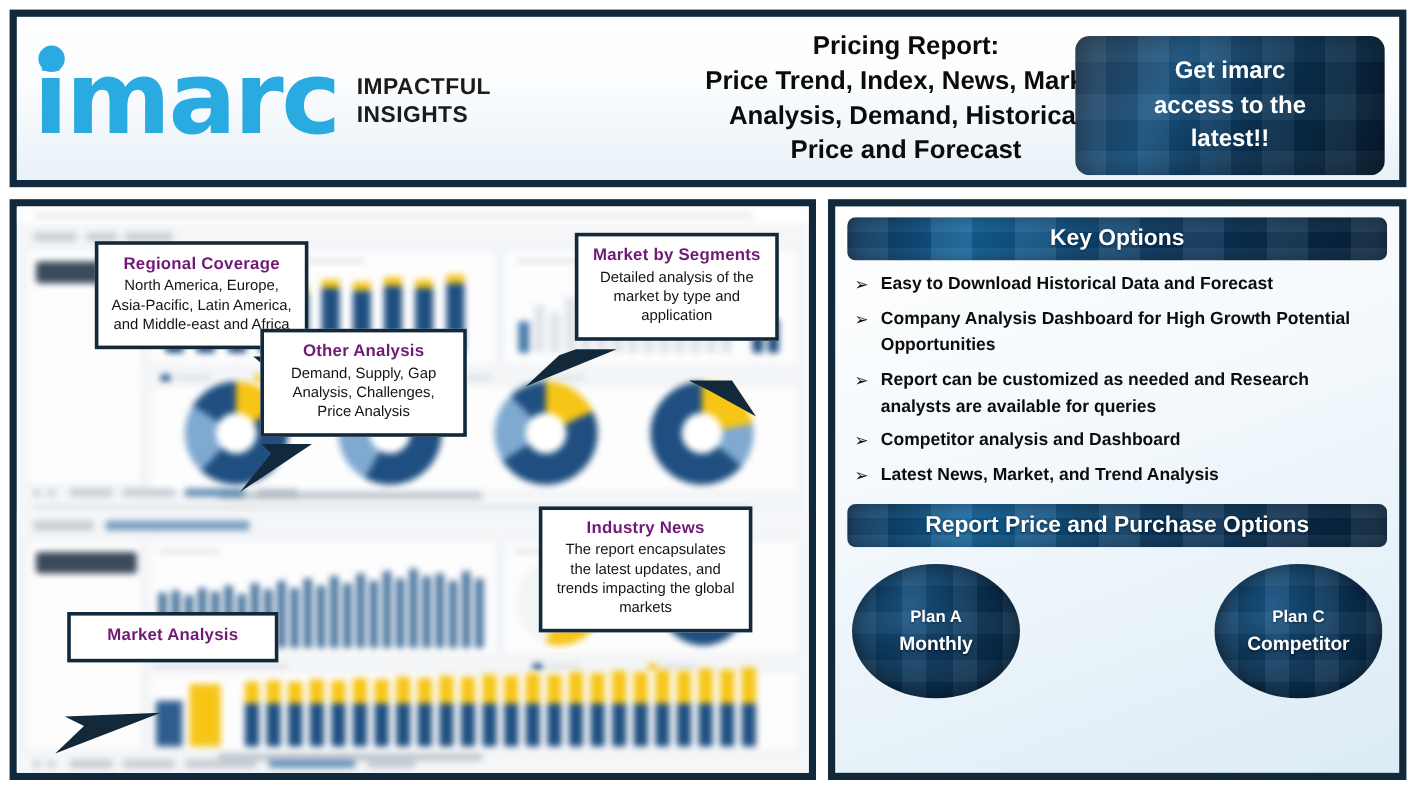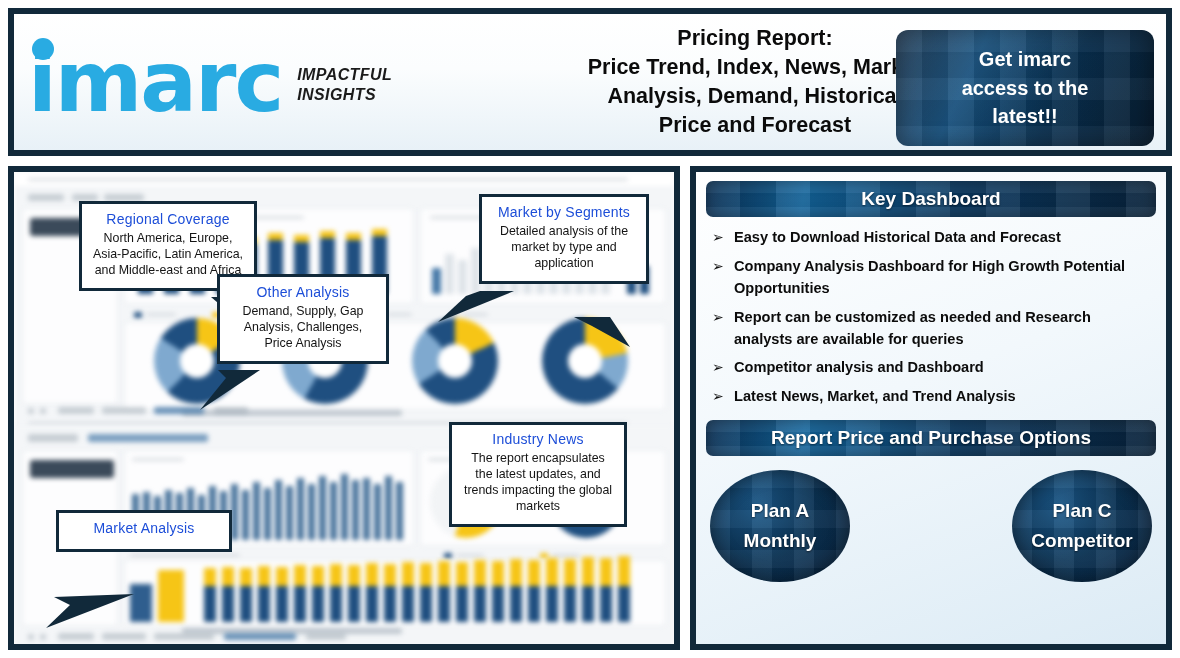--- a/index.html
+++ b/index.html
@@ -47,25 +47,24 @@
     background: #29abe2;
     border-radius: 50%;
   }
   .logo-bar {
     width: 7px; height: 62px;
     background: #1b1b1b;
     margin: 4px 9px 0 6px;
   }
   .logo-tag {
     font-family: "Liberation Sans", sans-serif;
-    font-size: 16px; font-weight: 700;
+    font-size: 19px; font-weight: 700;
     color: #1b1b1b; line-height: 1.28;
     letter-spacing: .4px;
     margin-top: 6px;
-    font-style: italic;
   }
   .header-title {
     flex: 1;
     text-align: center;
     font-size: 21.5px;
     font-weight: 700;
     color: #0b0b0b;
     line-height: 1.34;
     padding: 0 8px;
   }
@@ -126,22 +125,22 @@
   
   .callout {
     position: absolute;
     background: #ffffff;
     border: 3px solid #11293a;
     padding: 7px 9px 9px;
     text-align: center;
     z-index: 6;
   }
   .callout .ttl {
-    color: #1d4ed8;
-    font-weight: 400;
+    color: #701a75;
+    font-weight: 700;
     font-size: 14px;
     margin-bottom: 4px;
     letter-spacing: .2px;
   }
   .callout .bdy {
     color: #141414;
     font-size: 12.4px;
     line-height: 1.28;
   }
   .tail { position: absolute; z-index: 5; overflow: visible; }
@@ -199,22 +198,22 @@
     color: #ffffff;
     background:
       repeating-linear-gradient(90deg,
         rgba(255,255,255,.05) 0 20px, rgba(0,0,0,.07) 20px 42px),
       repeating-linear-gradient(180deg,
         rgba(255,255,255,.04) 0 18px, rgba(0,0,0,.06) 18px 40px),
       radial-gradient(circle at 34% 30%, #1b5a8c 0%, #0c3558 48%, #07203a 100%);
     box-shadow: inset 0 0 18px rgba(0,0,0,.4);
     text-shadow: 0 1px 2px rgba(0,0,0,.55);
   }
-  .plan .pname { font-size: 19px; font-weight: 700; margin-bottom: 8px; }
-  .plan .pfreq { font-size: 19px; font-weight: 700; }
+  .plan .pname { font-size: 14px; font-weight: 700; margin-bottom: 8px; }
+  .plan .pfreq { font-size: 16px; font-weight: 700; }
 </style>
 </head>
 <body>
 
 <div class="page">
 
   <div class="header">
 
     <div class="logo-block">
       <div class="logo-dot"></div>
@@ -479,21 +478,21 @@
 
       <div class="callout" style="left:42px;top:338px;width:176px;">
         <div class="ttl">Market Analysis</div>
       </div>
 
     </div>
   </div>
 
   <div class="right-panel">
 
-    <div class="ribbon">Key Dashboard</div>
+    <div class="ribbon">Key Options</div>
 
     <div class="features">
       <div class="feat">
         <div class="feat-arrow">➢</div>
         <div class="feat-txt">Easy to Download Historical Data and Forecast</div>
       </div>
       <div class="feat">
         <div class="feat-arrow">➢</div>
         <div class="feat-txt">Company Analysis Dashboard for High Growth Potential Opportunities</div>
       </div>

